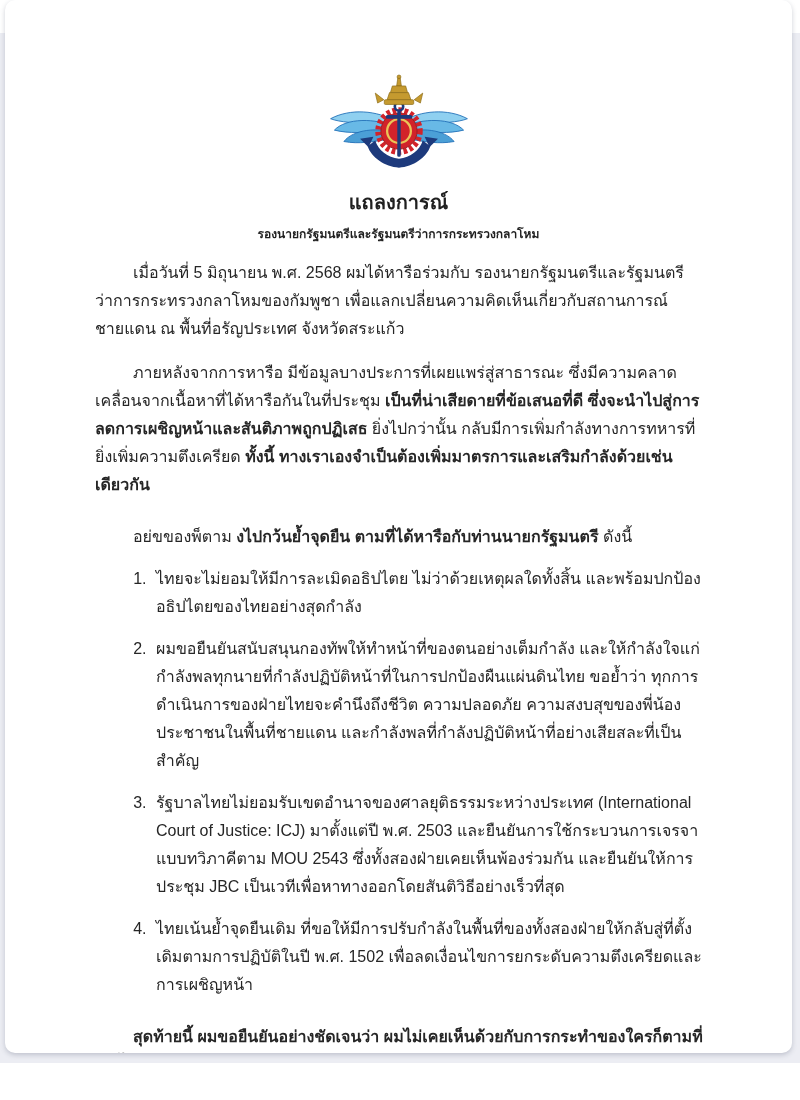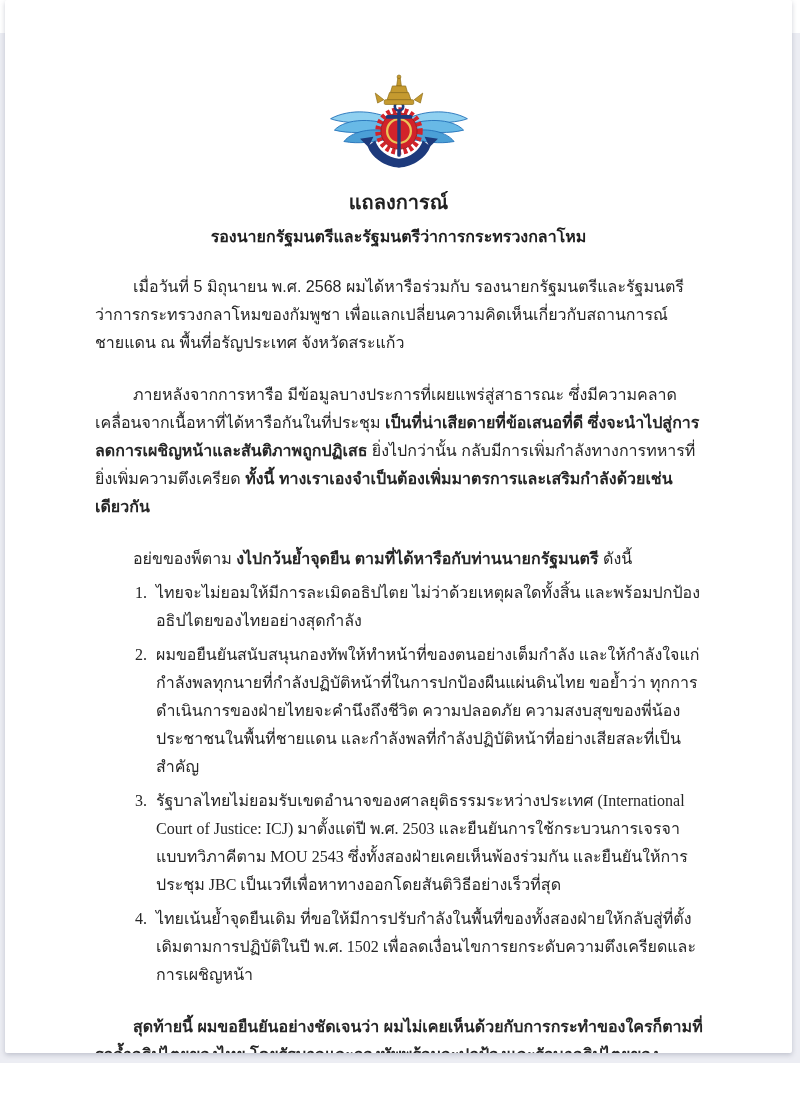--- a/index.html
+++ b/index.html
@@ -13,65 +13,64 @@
     position: absolute;
     left: 0; top: 33px;
     width: 800px; height: 1030px;
     background: #ecedf3;
   }
   .page {
     position: absolute;
     left: 5px; top: 0;
     width: 787px; height: 1053px;
     background: #ffffff;
-    border-radius: 2px;
+    border-radius: 10px;
     box-shadow: 0 2px 5px rgba(90, 95, 120, 0.30);
     overflow: hidden;
   }
   .emblem-wrap {
     padding-top: 74px;
     text-align: center;
   }
   .doc-title {
     margin: 10px 0 0;
     text-align: center;
     font-size: 20px;
     font-weight: bold;
     color: #1f1f1f;
   }
   .doc-subtitle {
     margin: 6px 0 0;
     text-align: center;
-    font-size: 16px;
+    font-size: 12px;
     font-weight: bold;
     color: #1f1f1f;
   }
   .doc-body {
     margin: 6px 82px 0 90px;
     font-size: 16px;
     line-height: 28px;
     color: #262626;
   }
   .para {
-    margin: 24px 0 0;
+    margin: 16px 0 0;
     text-indent: 38px;
   }
   .lead-in {
     margin: 24px 0 0;
     padding-left: 38px;
   }
   ol.positions {
     margin: 2px 0 0;
     padding-left: 56px;
     list-style: decimal outside;
   }
   ol.positions li {
     padding-left: 5px;
-    margin-top: 6px;
-    font-family: Liberation Serif, serif;
+    margin-top: 14px;
   }
   .closing {
     margin: 24px 0 0;
     text-indent: 38px;
     font-weight: bold;
   }
   .bold { font-weight: bold; }
 </style>
 </head>
 <body>

